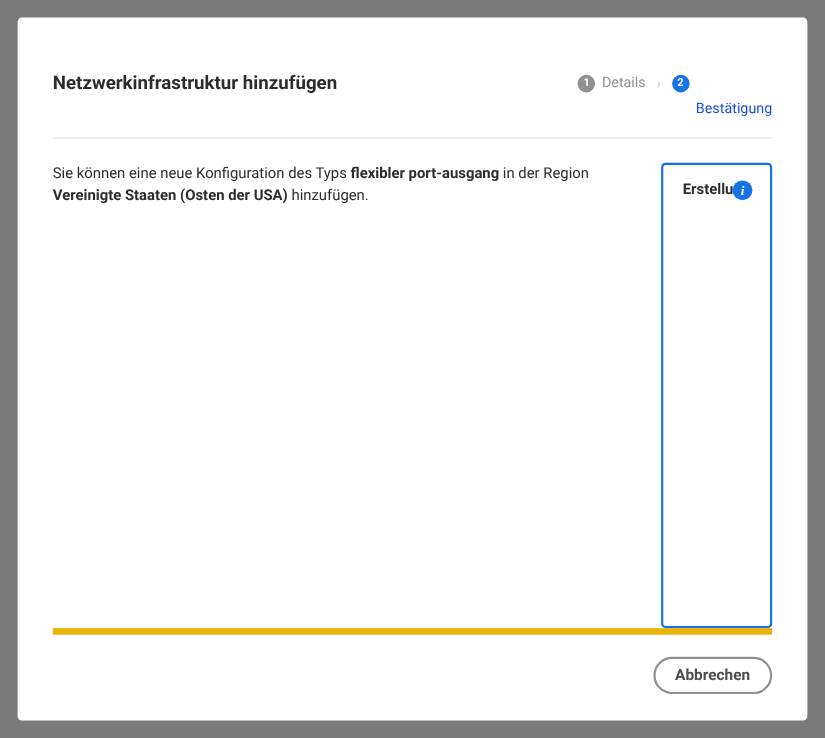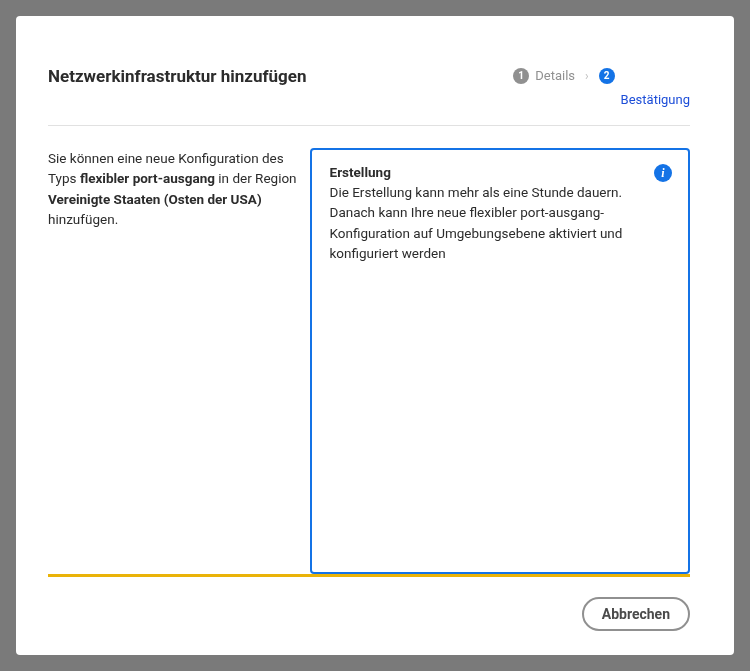--- a/index.html
+++ b/index.html
@@ -16,21 +16,21 @@
       align-items: center;
       justify-content: center;
     }
     .dialog {
       background: #ffffff;
       width: 718px;
       height: 639px;
       border-radius: 4px;
       display: flex;
       flex-direction: column;
-      padding: 28px 44px 24px 32px;
+      padding: 28px 32px 24px 32px;
     }
     .header {
       display: flex;
       justify-content: space-between;
       align-items: center;
       padding-bottom: 18px;
       border-bottom: 1px solid #e1e1e1;
     }
     .title {
       font-size: 17px;
@@ -125,21 +125,21 @@
       justify-content: center;
       font-size: 12px;
       font-weight: 700;
       font-family: Georgia, serif;
       font-style: italic;
     }
     .content-area {
       flex: 1;
     }
     .footer {
-      border-top: 3px solid #eab308;
+      border-top: 6px solid #eab308;
       padding-top: 20px;
       display: flex;
       justify-content: flex-end;
       gap: 0;
     }
     .btn {
       font-size: 14px;
       font-weight: 700;
       padding: 7px 18px;
       border-radius: 18px;
@@ -178,21 +178,20 @@
   </div>
 
   <div class="body">
     <p class="description">
       <span>Sie können eine neue Konfiguration des Typs </span><strong>flexibler port-ausgang</strong><span> in der Region </span><strong>Vereinigte Staaten (Osten der USA)</strong><span> hinzufügen.</span>
     </p>
 
     <div class="info-box">
       <div class="info-icon">i</div>
       <div class="info-title">Erstellung</div>
-      <div class="info-text">Die Erstellung kann mehr als eine Stunde dauern. Danach kann Ihre neue flexibler port-ausgang-Konfiguration auf Umgebungsebene aktiviert und konfiguriert werden</div>
     </div>
 
     <div class="content-area"></div>
   </div>
 
   <div class="footer">
     <button class="btn btn-secondary">Abbrechen</button>
   </div>
 </div>
 

